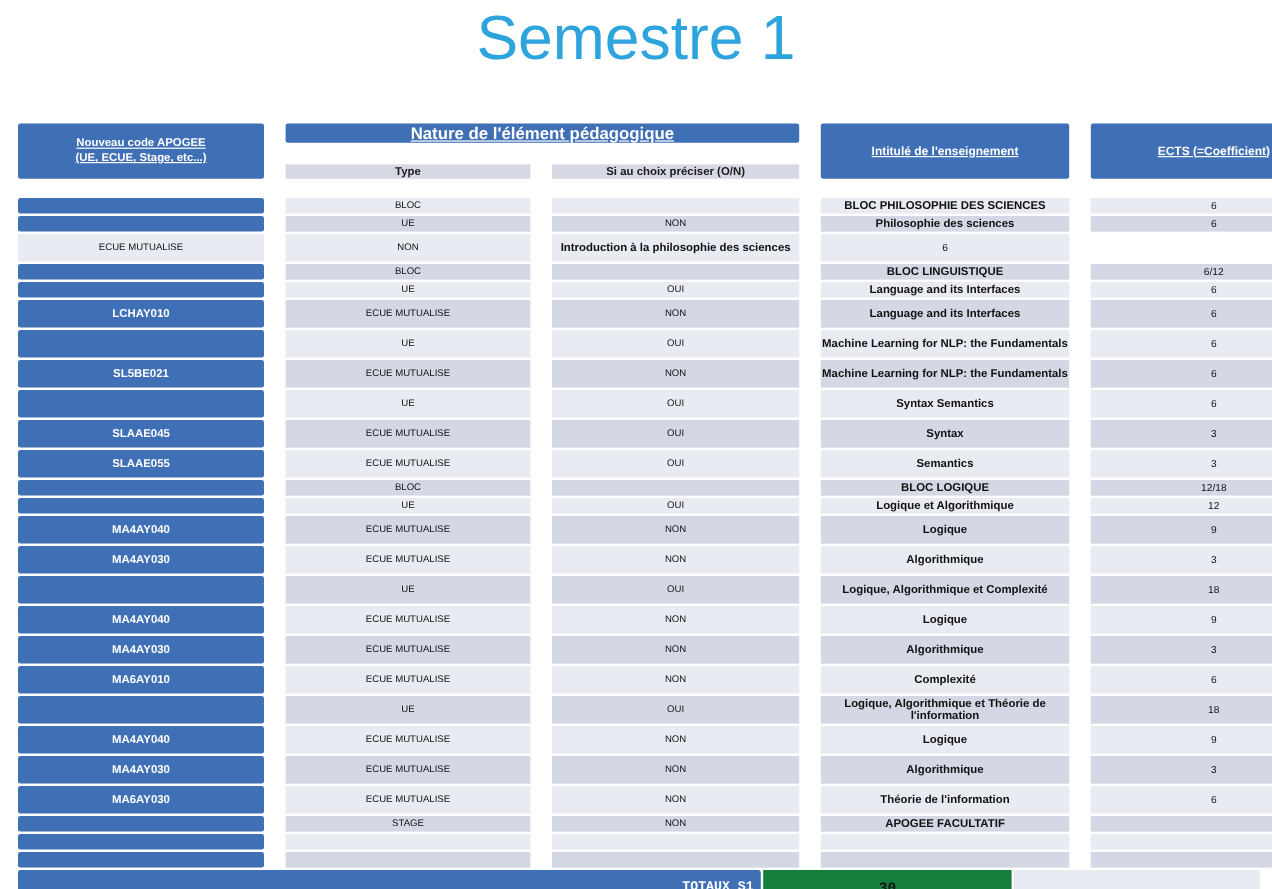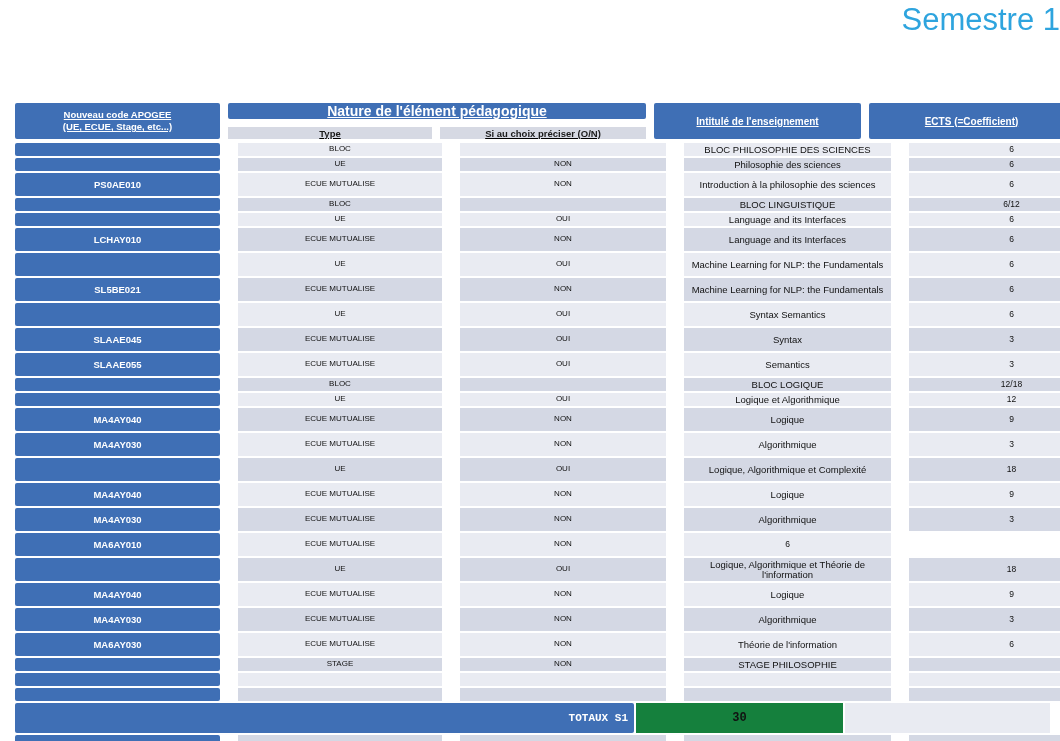--- a/index.html
+++ b/index.html
@@ -1,44 +1,44 @@
 <!DOCTYPE html>
 <html><head>
 <meta charset="utf-8">
 <style>
   html,body{margin:0;padding:0;background:#ffffff;width:1060px;height:741px;overflow:hidden;
     font-family:"Liberation Sans",sans-serif;}
   .page{position:relative;width:1060px;height:741px;background:#fff;}
-  .page-title{position:absolute;top:2px;left:0;width:1060px;text-align:right;
-    font-size:31px;font-weight:400;color:#2ea4de;letter-spacing:0px;}
+  .page-title{position:absolute;top:2px;left:0;width:1060px;text-align:center;
+    font-size:52px;font-weight:400;color:#2ea4de;letter-spacing:0px;}
   .tbl{position:absolute;left:15px;top:103px;width:1035px;}
   .grid5{display:grid;grid-template-columns:205px 204px 206px 207px 205px;column-gap:18px;}
   
   .thead{display:grid;grid-template-columns:205px 204px 206px 207px 205px;
-    grid-template-rows:16px 12px;gap:8px;margin-bottom:4px;text-decoration:underline;}
+    grid-template-rows:16px 12px;gap:18px;margin-bottom:16px;}
   .hblue{background:#3f6fb5;color:#fff;font-weight:bold;display:flex;flex-direction:column;
     align-items:center;justify-content:center;text-align:center;border-radius:2px;}
   .h-code{grid-column:1;grid-row:1/3;font-size:9.5px;line-height:1.25;}
   .h-code span{text-decoration:underline;}
   .h-nature{grid-column:2/4;grid-row:1;font-size:14px;}
   .h-nature span{text-decoration:underline;}
   .h-int{grid-column:4;grid-row:1/3;font-size:10px;}
   .h-int span,.h-ects span{text-decoration:underline;}
   .h-ects{grid-column:5;grid-row:1/3;font-size:10px;}
   .h-sub{background:#d6d9e3;color:#1a1a1a;font-weight:bold;font-size:9.5px;display:flex;
     align-items:center;justify-content:center;}
   .h-type{grid-column:2;grid-row:2;text-align:center;}
   .h-choix{grid-column:3;grid-row:2;}
   
   .trow{margin-bottom:2px;height:23px;}
   .trow.compact{height:13px;}
   .cell{display:flex;align-items:center;justify-content:center;text-align:center;
     font-size:8px;color:#111;overflow:hidden;line-height:1.05;}
   .cell.code{background:#3f6fb5;color:#fff;font-weight:bold;font-size:9.5px;border-radius:2px;}
-  .cell.c4{font-size:9.5px;}
+  .cell.c4{font-size:9.5px;font-weight:bold;}
   .cell.c5{font-size:8.5px;}
   .trow.light .cell:not(.code){background:#e9ebf2;}
   .trow.dark .cell:not(.code){background:#d4d8e4;}
   
   .tfoot{display:grid;grid-template-columns:619px 207px 205px;column-gap:2px;height:30px;
     margin-bottom:2px;font-family:Liberation Mono, monospace;}
   .tfoot .bar{background:#3f6fb5;color:#fff;font-weight:bold;font-size:11px;display:flex;
     align-items:center;justify-content:flex-end;padding-right:6px;box-sizing:border-box;
     border-radius:2px;}
   .tfoot .total{background:#15803d;color:#111;font-weight:bold;font-size:12px;display:flex;
@@ -80,21 +80,20 @@
           <div class="cell c5">6</div>
         </div>
         <div class="trow grid5 dark compact">
           <div class="cell code"></div>
           <div class="cell c2">UE</div>
           <div class="cell c3">NON</div>
           <div class="cell c4">Philosophie des sciences</div>
           <div class="cell c5">6</div>
         </div>
         <div class="trow grid5 light">
-          <div class="cell code">PS0AE010</div>
           <div class="cell c2">ECUE MUTUALISE</div>
           <div class="cell c3">NON</div>
           <div class="cell c4">Introduction à la philosophie des sciences</div>
           <div class="cell c5">6</div>
         </div>
         <div class="trow grid5 dark compact">
           <div class="cell code"></div>
           <div class="cell c2">BLOC</div>
           <div class="cell c3"></div>
           <div class="cell c4">BLOC LINGUISTIQUE</div>
@@ -195,20 +194,21 @@
           <div class="cell code">MA4AY030</div>
           <div class="cell c2">ECUE MUTUALISE</div>
           <div class="cell c3">NON</div>
           <div class="cell c4">Algorithmique</div>
           <div class="cell c5">3</div>
         </div>
         <div class="trow grid5 light">
           <div class="cell code">MA6AY010</div>
           <div class="cell c2">ECUE MUTUALISE</div>
           <div class="cell c3">NON</div>
+          <div class="cell c4">Complexité</div>
           <div class="cell c5">6</div>
         </div>
         <div class="trow grid5 dark">
           <div class="cell code"></div>
           <div class="cell c2">UE</div>
           <div class="cell c3">OUI</div>
           <div class="cell c4">Logique, Algorithmique et Théorie de l'information</div>
           <div class="cell c5">18</div>
         </div>
         <div class="trow grid5 light">
@@ -229,21 +229,21 @@
           <div class="cell code">MA6AY030</div>
           <div class="cell c2">ECUE MUTUALISE</div>
           <div class="cell c3">NON</div>
           <div class="cell c4">Théorie de l'information</div>
           <div class="cell c5">6</div>
         </div>
         <div class="trow grid5 dark compact">
           <div class="cell code"></div>
           <div class="cell c2">STAGE</div>
           <div class="cell c3">NON</div>
-          <div class="cell c4">STAGE PHILOSOPHIE</div>
+          <div class="cell c4">APOGEE FACULTATIF</div>
           <div class="cell c5"></div>
         </div>
         <div class="trow grid5 light compact">
           <div class="cell code"></div>
           <div class="cell c2"></div>
           <div class="cell c3"></div>
           <div class="cell c4"></div>
           <div class="cell c5"></div>
         </div>
         <div class="trow grid5 dark compact">

